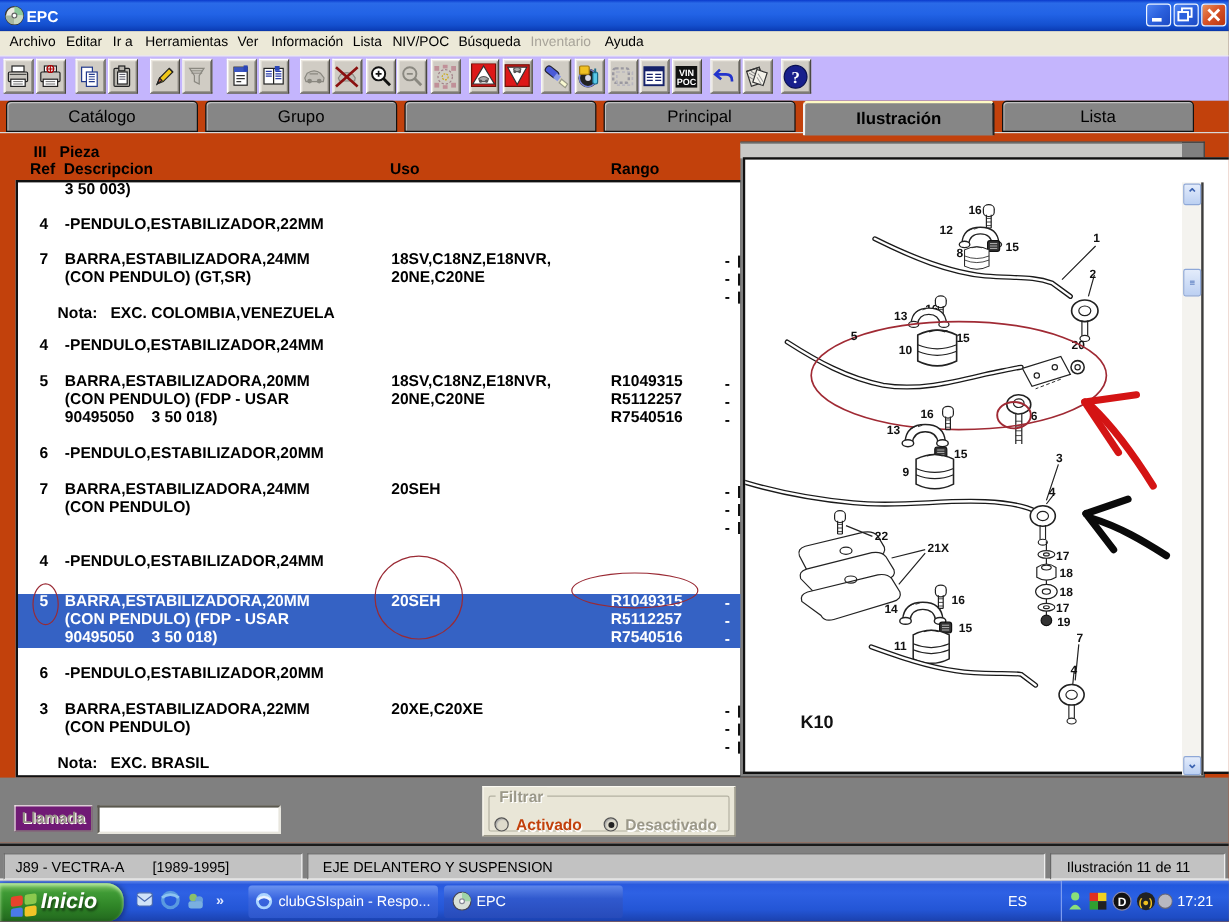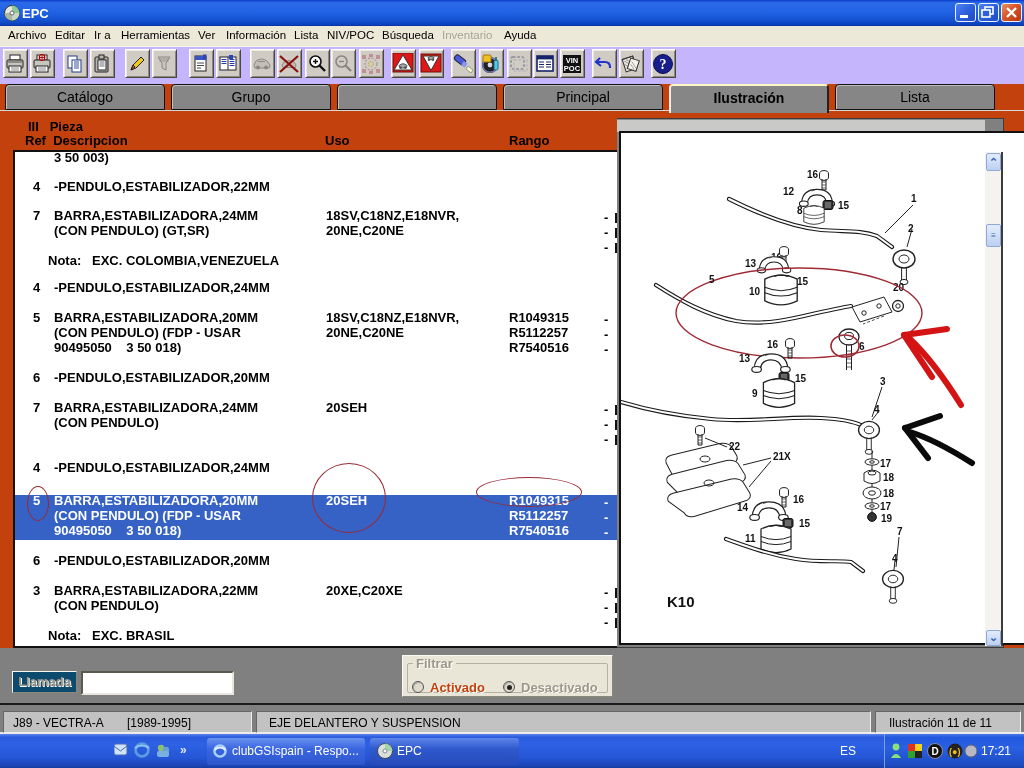--- a/index.html
+++ b/index.html
@@ -24,21 +24,21 @@
 .wr{color:#fff}
 #selrow{left:15px;top:411px;width:604px;height:45px;background:#3562c4}
 .redln{position:absolute;border:1.5px solid #9a2a34;border-radius:50%}
 .orng{position:absolute;width:2px;height:10px;background:#111}
 #panel{left:617px;top:34px;width:387px;height:530px;background:#808080;border:1px solid #3c3c3c;border-left:none}
 #pstrip{left:0;top:0;width:368px;height:13px;background:#c9c9c7;border-top:1px solid #8a8a88}
 #pwhite{left:2px;top:12px;width:432px;height:514px;background:#fff;border:2px solid #111}
 #pscroll{left:368px;top:33px;width:18px;height:494px;background:#f4f3ef;border-right:2px solid #3c3c3c}
 .sbtn{left:1px;width:15px;height:19px;background:linear-gradient(180deg,#e3ecfb,#bcd0f2);border:1px solid #8ea8d8;border-radius:2px;color:#3a62b0;font-size:11px;text-align:center;line-height:17px;font-weight:bold}
 #ctrl{left:0;top:648px;width:1024px;height:54px;background:#808080}
-#llam{left:12px;top:23px;width:65px;height:22px;background:#0c4a6e;border:1px solid #8a887c;border-top-color:#f8f6ee;border-left-color:#f8f6ee;color:#98958a;font-weight:bold;font-size:13px;text-align:center;line-height:20px;text-shadow:1px 1px 0 #fcfaf2}
+#llam{left:12px;top:23px;width:65px;height:22px;background:#701a75;border:1px solid #8a887c;border-top-color:#f8f6ee;border-left-color:#f8f6ee;color:#98958a;font-weight:bold;font-size:13px;text-align:center;line-height:20px;text-shadow:1px 1px 0 #fcfaf2}
 #inp{left:81px;top:23px;width:153px;height:24px;background:#fff;border:2px solid;border-color:#5a584f #e8e6de #e8e6de #5a584f}
 #gfilt{left:402px;top:7px;width:211px;height:42px;background:#e9e6d7;border:1px solid;border-color:#fbf9f1 #8a8878 #8a8878 #fbf9f1}
 #gfilt .cap{position:absolute;left:10px;top:0;background:#e9e6d7;padding:0 3px;font-size:13px;font-weight:bold;color:#9b9889;text-shadow:1px 1px 0 #fff}
 #tampan{left:644px;top:3px;width:374px;height:47px;background:#e9e6d7;border-top:1px solid #fbf9f1;border-left:1px solid #fbf9f1;border-right:1px solid #888}
 .gline{position:absolute;left:4px;top:7px;right:4px;bottom:3px;border:1px solid #b4b1a2;border-radius:2px}
 .gline2{position:absolute;left:6px;top:11px;right:6px;bottom:3px;border:1px solid #9a978e;border-radius:2px}
 .cap2{position:absolute;left:14px;top:1px;background:#e9e6d7;padding:0 4px;font-size:13px;font-weight:bold;color:#000}
 .radio{position:absolute;width:12px;height:12px;border-radius:50%;background:#fff;border:1px solid #555;box-shadow:inset 1px 1px 1px #aaa}
 .rdot:after{content:"";position:absolute;left:3px;top:3px;width:5px;height:5px;border-radius:50%;background:#222}
 .rlab{position:absolute;font-size:13px;font-weight:bold;color:#000}
@@ -583,20 +583,31 @@
       <span style="left:123px">[1989-1995]</span>
     </div>
 <div class="sp" style="left:256px;width:615px">
       <span style="left:12px">EJE DELANTERO Y SUSPENSION</span>
     </div>
 <div class="sp" style="left:875px;width:146px">
       <span style="left:13px">Ilustración 11 de 11</span>
     </div>
 </div>
 <div id="task" class="abs">
+<div id="inicio" class="abs">
+<svg class="abs" style="left:8px;top:6px" width="25" height="22" viewBox="0 0 25 22">
+        <g transform="skewY(-8) translate(0,3)">
+          <rect x="1" y="2.5" width="10" height="8.5" rx="2" fill="#e8432c"></rect>
+          <rect x="12.5" y="2.5" width="10" height="8.5" rx="2" fill="#8cc94e"></rect>
+          <rect x="1" y="12.5" width="10" height="8.5" rx="2" fill="#4a7ae8"></rect>
+          <rect x="12.5" y="12.5" width="10" height="8.5" rx="2" fill="#f2c428"></rect>
+        </g>
+      </svg>
+<div class="t">Inicio</div>
+</div>
 <div class="abs" style="left:114px;top:8px"><svg width="86" height="18">
 <rect x="0" y="2" width="13" height="11" rx="2" fill="#cfe2f8" stroke="#4a6ab0"></rect>
         <path d="M0 4 L6.5 9 L13 4" stroke="#4a6ab0" fill="none"></path>
 <circle cx="28" cy="8" r="6.4" fill="none" stroke="#5a9ae0" stroke-width="2.8"></circle>
         <path d="M21 6 Q28 1 35 6" stroke="#8ec4f0" stroke-width="2.2" fill="none"></path>
 <circle cx="47" cy="6" r="3.2" fill="#8ac06a"></circle>
         <circle cx="52" cy="8" r="3.2" fill="#68a0d8"></circle>
         <rect x="43" y="9" width="12" height="6" rx="2" fill="#7ab0e0"></rect>
 <text x="66" y="12" fill="#dfe8ff" font-size="12" font-weight="bold">»</text>
 </svg></div>

